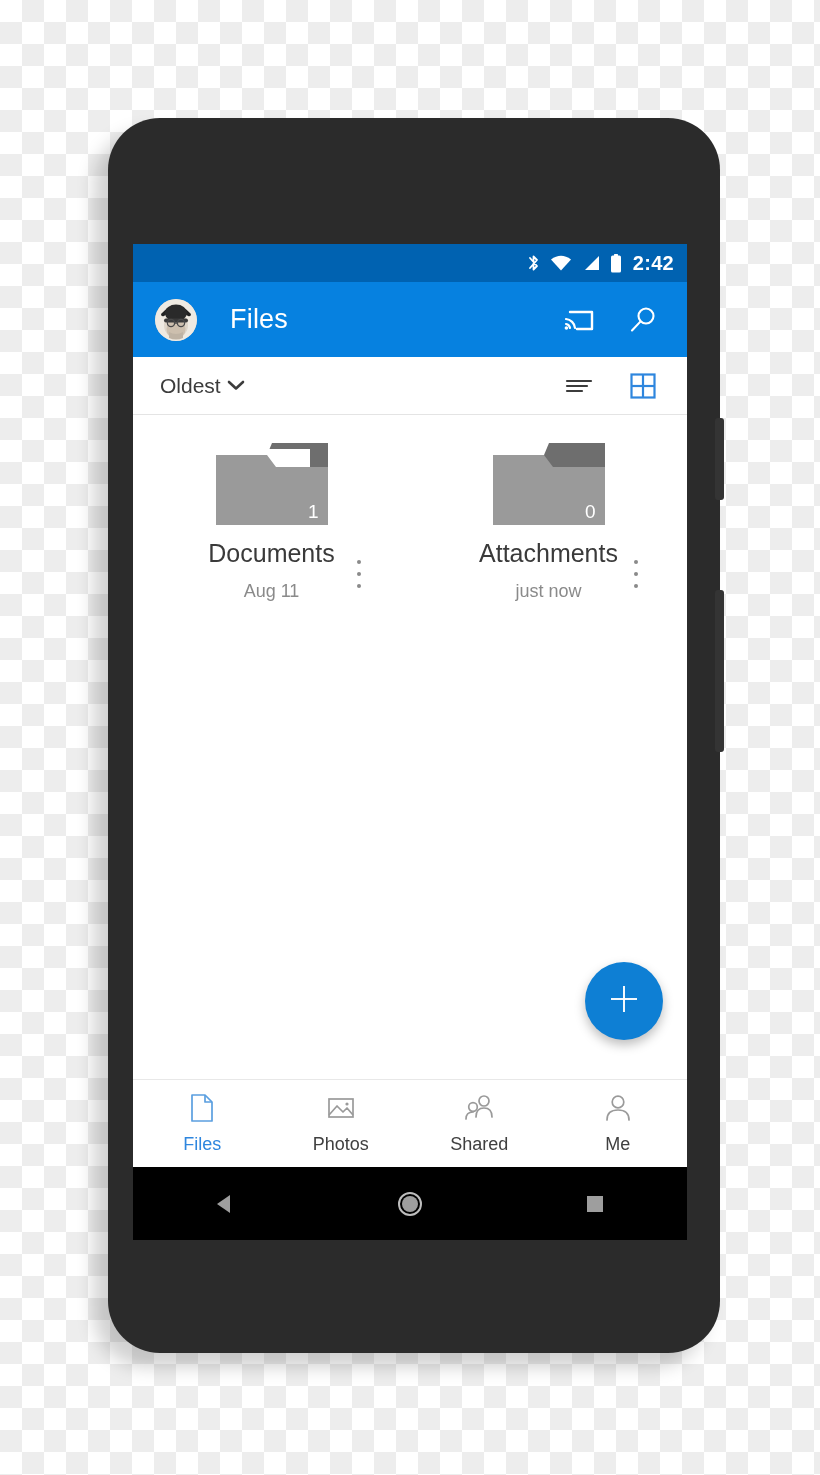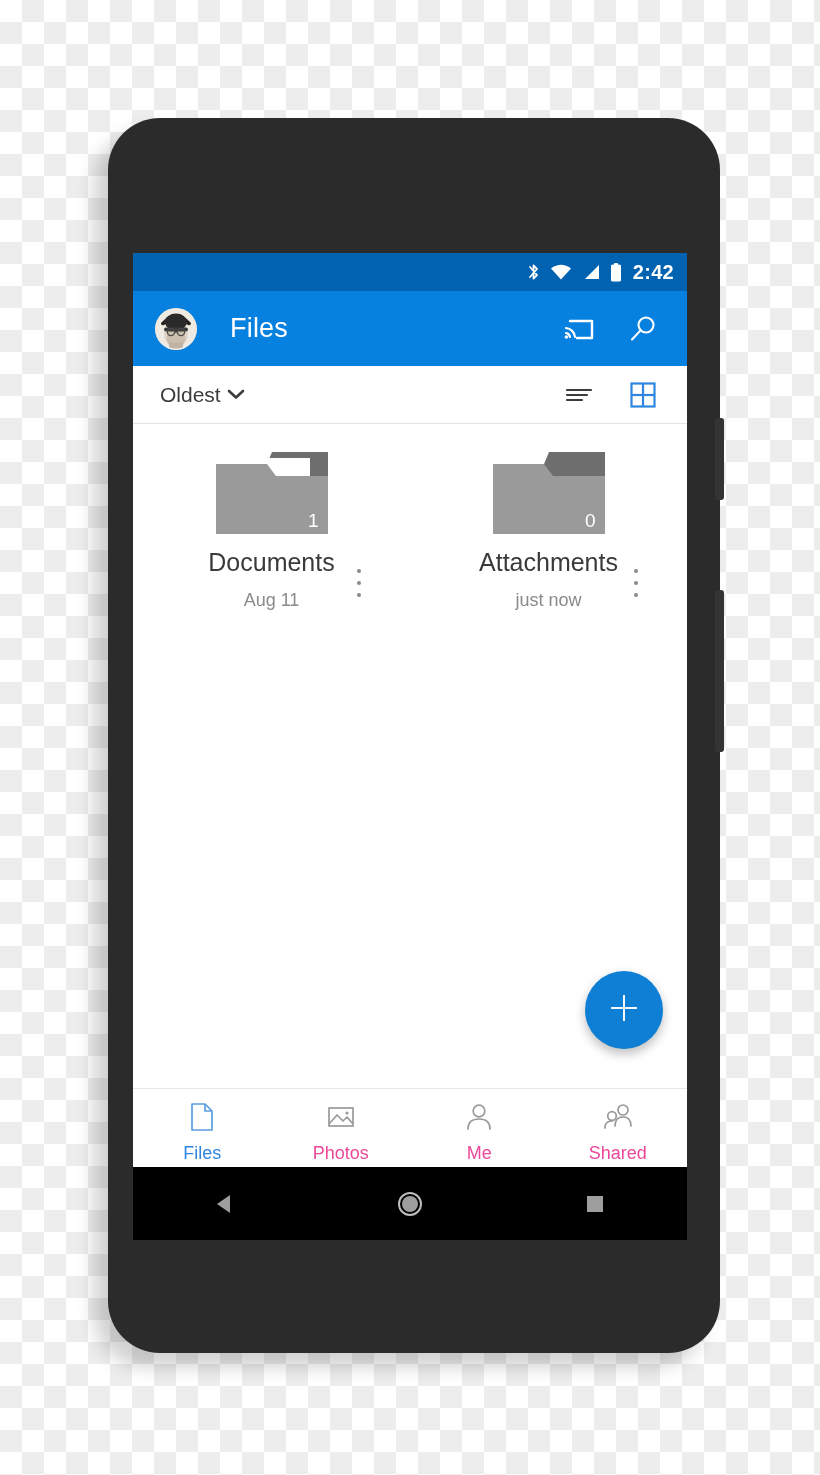--- a/index.html
+++ b/index.html
@@ -68,21 +68,21 @@
     background: #343434;
     border-radius: 3px;
   }
   #power-button { top: 300px; height: 82px; }
   #volume-button { top: 472px; height: 162px; }
 
   
   #screen {
     position: absolute;
     left: 25px;
-    top: 135px;
+    top: 126px;
     width: 554px;
     height: 923px;
     background: #ffffff;
     overflow: hidden;
   }
 
   
   #status-bar {
     height: 38px;
     background: #0062b1;
@@ -248,21 +248,21 @@
   .nav-item {
     flex: 1;
     display: flex;
     flex-direction: column;
     align-items: center;
     justify-content: center;
     gap: 7px;
   }
   .nav-label {
     font-size: 18px;
-    color: #ec4899;
+    color: #404040;
   }
   .nav-item.active .nav-label { color: #2e86de; }
 
   
   #android-nav {
     position: absolute;
     left: 25px;
     top: 1049px;
     width: 554px;
     height: 73px;
@@ -439,40 +439,40 @@
             <path d="M3 22 L11 13 L17 19 L21 15 L27 22" fill="none" stroke="#9a9a9a" stroke-width="1.7" stroke-linejoin="round"></path>
             <circle cx="21" cy="11" r="1.6" fill="#9a9a9a"></circle>
           </svg>
         </span>
         <span class="nav-label">Photos</span>
       </div>
 
 
       <div class="nav-item">
         <span>
-          <svg width="30" height="30" viewBox="0 0 30 30">
-            <circle cx="15" cy="9" r="5.8" fill="none" stroke="#9a9a9a" stroke-width="1.7"></circle>
-            <path d="M4 27 Q4 17 15 17 Q26 17 26 27" fill="none" stroke="#9a9a9a" stroke-width="1.7" stroke-linecap="round"></path>
-          </svg>
-        </span>
-        <span class="nav-label">Me</span>
-      </div>
-
-      <div class="nav-item">
-        <span>
           <svg width="32" height="30" viewBox="0 0 32 30">
             <circle cx="21" cy="8" r="5" fill="none" stroke="#9a9a9a" stroke-width="1.7"></circle>
             <path d="M13 24 Q13 15 21 15 Q29 15 29 24" fill="none" stroke="#9a9a9a" stroke-width="1.7" stroke-linecap="round"></path>
             <circle cx="10" cy="14" r="4.3" fill="none" stroke="#9a9a9a" stroke-width="1.7"></circle>
             <path d="M3 26 Q3 19 10 19" fill="none" stroke="#9a9a9a" stroke-width="1.7" stroke-linecap="round"></path>
           </svg>
         </span>
         <span class="nav-label">Shared</span>
       </div>
 
+      <div class="nav-item">
+        <span>
+          <svg width="30" height="30" viewBox="0 0 30 30">
+            <circle cx="15" cy="9" r="5.8" fill="none" stroke="#9a9a9a" stroke-width="1.7"></circle>
+            <path d="M4 27 Q4 17 15 17 Q26 17 26 27" fill="none" stroke="#9a9a9a" stroke-width="1.7" stroke-linecap="round"></path>
+          </svg>
+        </span>
+        <span class="nav-label">Me</span>
+      </div>
+
     </div>
   </div>
 
   <div id="android-nav">
     <div class="androidnav-btn">
       <svg width="26" height="26" viewBox="0 0 26 26">
         <path d="M18 4 L18 22 L5 13 Z" fill="#9e9e9e"></path>
       </svg>
     </div>
     <div class="androidnav-btn">

